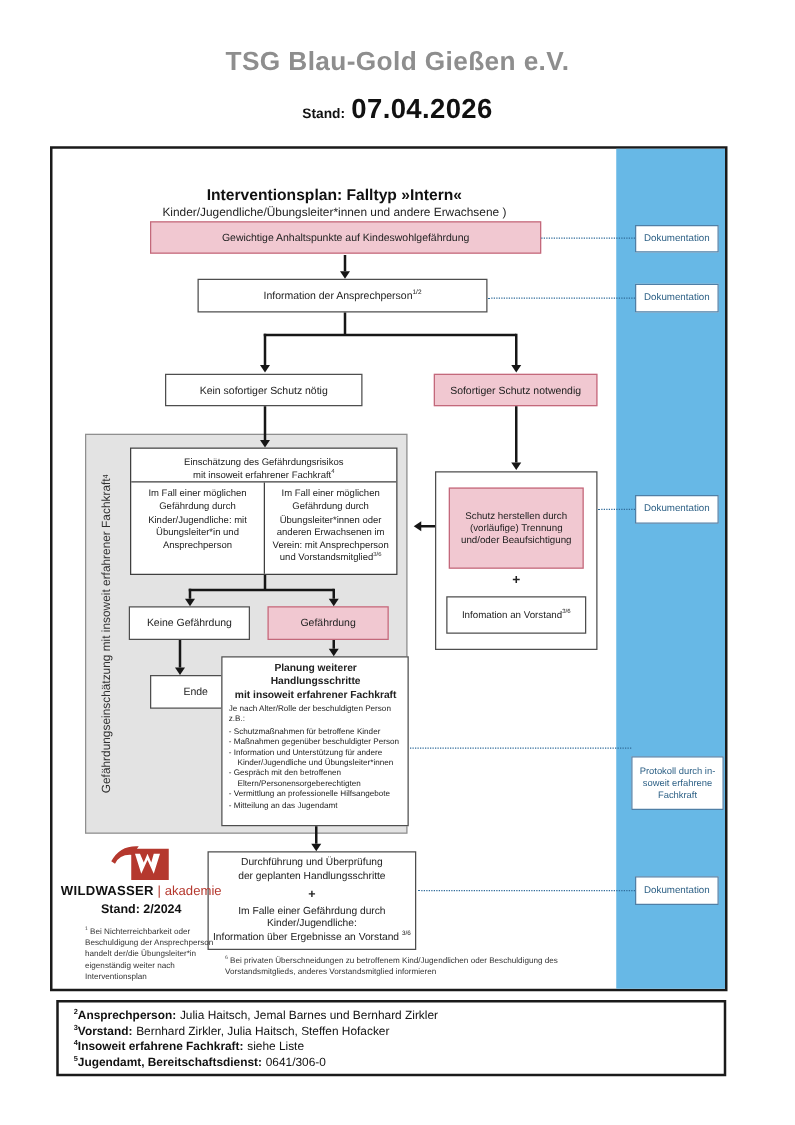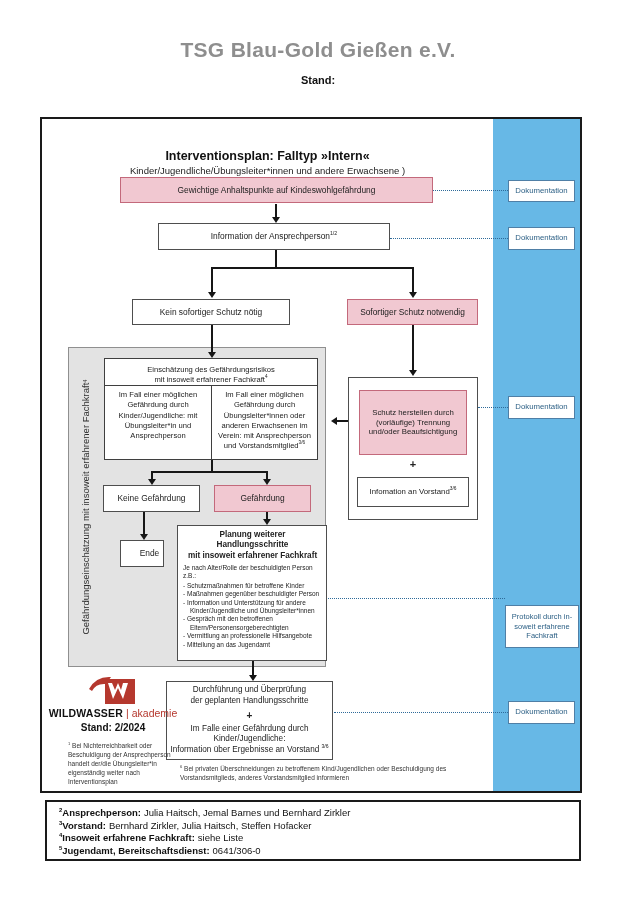--- a/index.html
+++ b/index.html
@@ -117,20 +117,21 @@
   .f-line { font-size:9.5px; line-height:1.33; color:#111; }
   .f-label { font-weight:bold; }
   .f-text { font-weight:normal; margin-left:3px; }
 </style>
 </head>
 <body>
 
 <div class="org-title">TSG Blau-Gold Gießen e.V.</div>
 <div class="stand-row">
   <span class="stand-label">Stand:</span>
+  <span class="stand-date">07.04.2026</span>
 </div>
 
 <div class="frame"></div>
 <div class="bluebar"></div>
 
 <div class="plan-title-wrap">
   <div class="plan-title">Interventionsplan: Falltyp »Intern«</div>
   <div class="plan-sub">Kinder/Jugendliche/Übungsleiter*innen und andere Erwachsene )</div>
   <div class="plan-sub">(Gefährdung innerhalb des Sportvereins durch</div>
 </div>
@@ -175,21 +176,21 @@
 </div>
 
 <div class="flowbox" style="left:103px; top:485px; width:97px; height:27px;">
   <span>Keine Gefährdung</span>
 </div>
 
 <div class="flowbox pink" style="left:214px; top:485px; width:97px; height:27px;">
   <span>Gefährdung</span>
 </div>
 
-<div class="flowbox" style="left:120px; top:540px; width:44px; height:27px;padding-left:17px;">
+<div class="flowbox" style="left:120px; top:540px; width:58px; height:27px;padding-left:17px;">
   <span>Ende</span>
 </div>
 
 <div class="planbox">
   <div class="plan-head">
     <div>Planung weiterer Handlungsschritte</div>
     <div>mit insoweit erfahrener Fachkraft</div>
   </div>
   <div class="plan-intro">Je nach Alter/Rolle der beschuldigten Person z.B.:</div>
   <div class="pl-item">Schutzmaßnahmen für betroffene Kinder</div>

